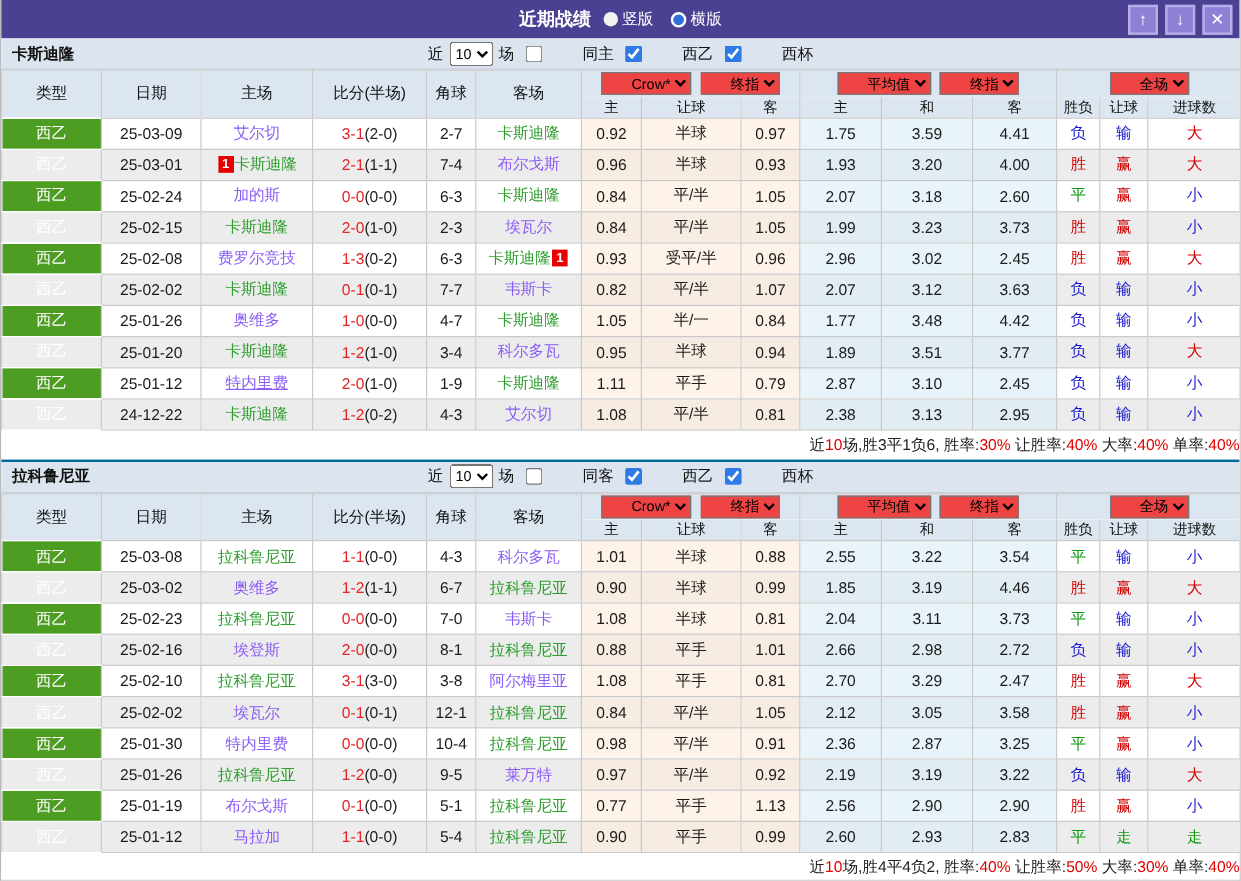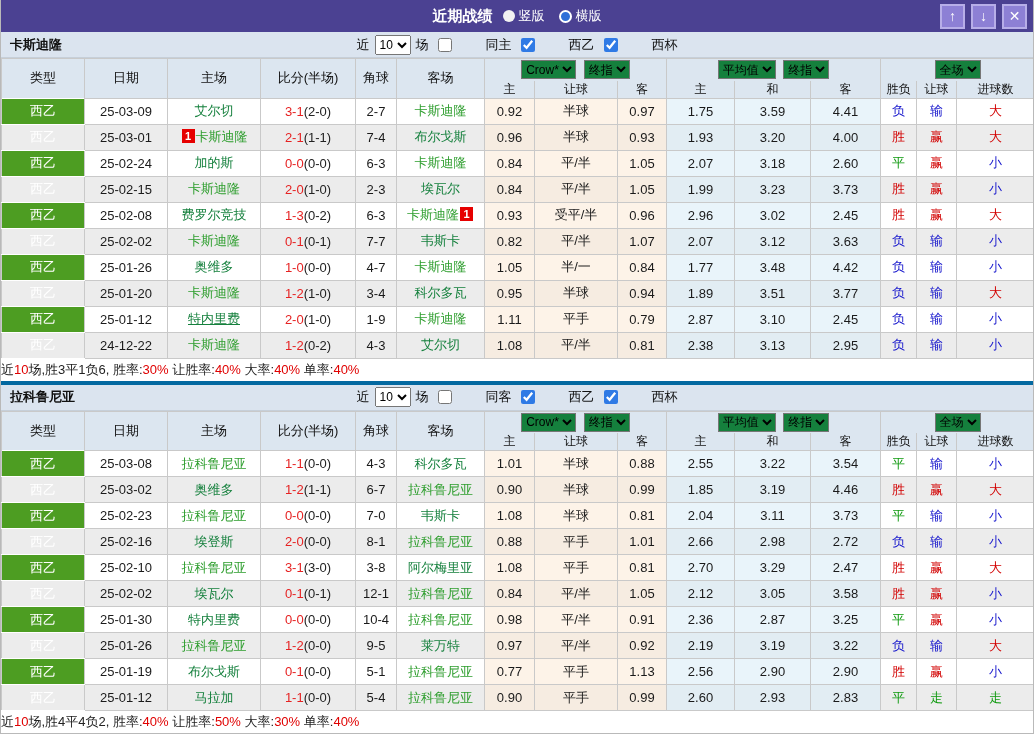--- a/index.html
+++ b/index.html
@@ -29,37 +29,37 @@
   
   table { border-collapse:collapse; table-layout:fixed; width:1034px; font-size:13px; }
   col.c-type{width:83px} col.c-date{width:83px} col.c-home{width:93px} col.c-score{width:95px}
   col.c-corner{width:41px} col.c-away{width:88px} col.c-oh{width:50px} col.c-ol{width:83px}
   col.c-oa{width:49px} col.c-ah{width:68px} col.c-ad{width:76px} col.c-aa{width:70px}
   col.c-r1{width:36px} col.c-r2{width:40px} col.c-r3{width:auto}
   th,td { border:1px solid #c9c9c9; text-align:center; overflow:hidden; white-space:nowrap; }
   thead th { background:#dce6f0; font-weight:normal; color:#111; }
   tr.h1 th { height:22px; border-bottom:none; }
   tr.h2 th { height:17px; font-size:12px; border-top:none; }
-  tr.h1 select { font-size:12px; height:19px; margin:0 2px; background:#15803d; }
+  tr.h1 select { font-size:12px; height:19px; margin:0 2px; background:#ef4444;padding-left:20px; }
   tbody td { height:26px; color:#1a1a1a; }
   tbody tr.alt td { background:#ececec; }
   td.type { background:#4d9d22; color:#fff; border-color:#fff #c9c9c9; }
   td.crow { background:#fdf3e8; }
   tr.alt td.crow { background:#f6ece1; }
   td.avgc { background:#e9f4fa; }
   tr.alt td.avgc { background:#e2edf3; }
-  .tname { color:#15803d; }
+  .tname { color:#8b5cf6; }
   .tname.green { color:var(--team-green,#2e9e2e); }
   .tname.und { text-decoration:underline; }
   .badge { display:inline-block; background:var(--badge-red,#e60000); color:#fff; font-size:11px; font-weight:bold; width:13px; height:14px; line-height:14px; vertical-align:1px; margin:0 1px; }
   .sc { color:var(--score-red,#e62222); }
   .half { color:#222; }
 
   
-  .summary { height:26px; display:flex; align-items:center; justify-content:flex-start; font-size:13px; color:#222; border-bottom:4px solid #0369a1; background:#fff; }
+  .summary { height:26px; display:flex; align-items:center; justify-content:flex-end; font-size:13px; color:#222; border-bottom:2px solid #0369a1; background:#fff; }
   .summary .red { color:var(--summary-red,#e00000); }
 </style>
 </head>
 <body>
 
 <div class="window">
 
   <div class="topbar">
     <div class="topbar-center">
       <span class="topbar-title">近期战绩</span>

